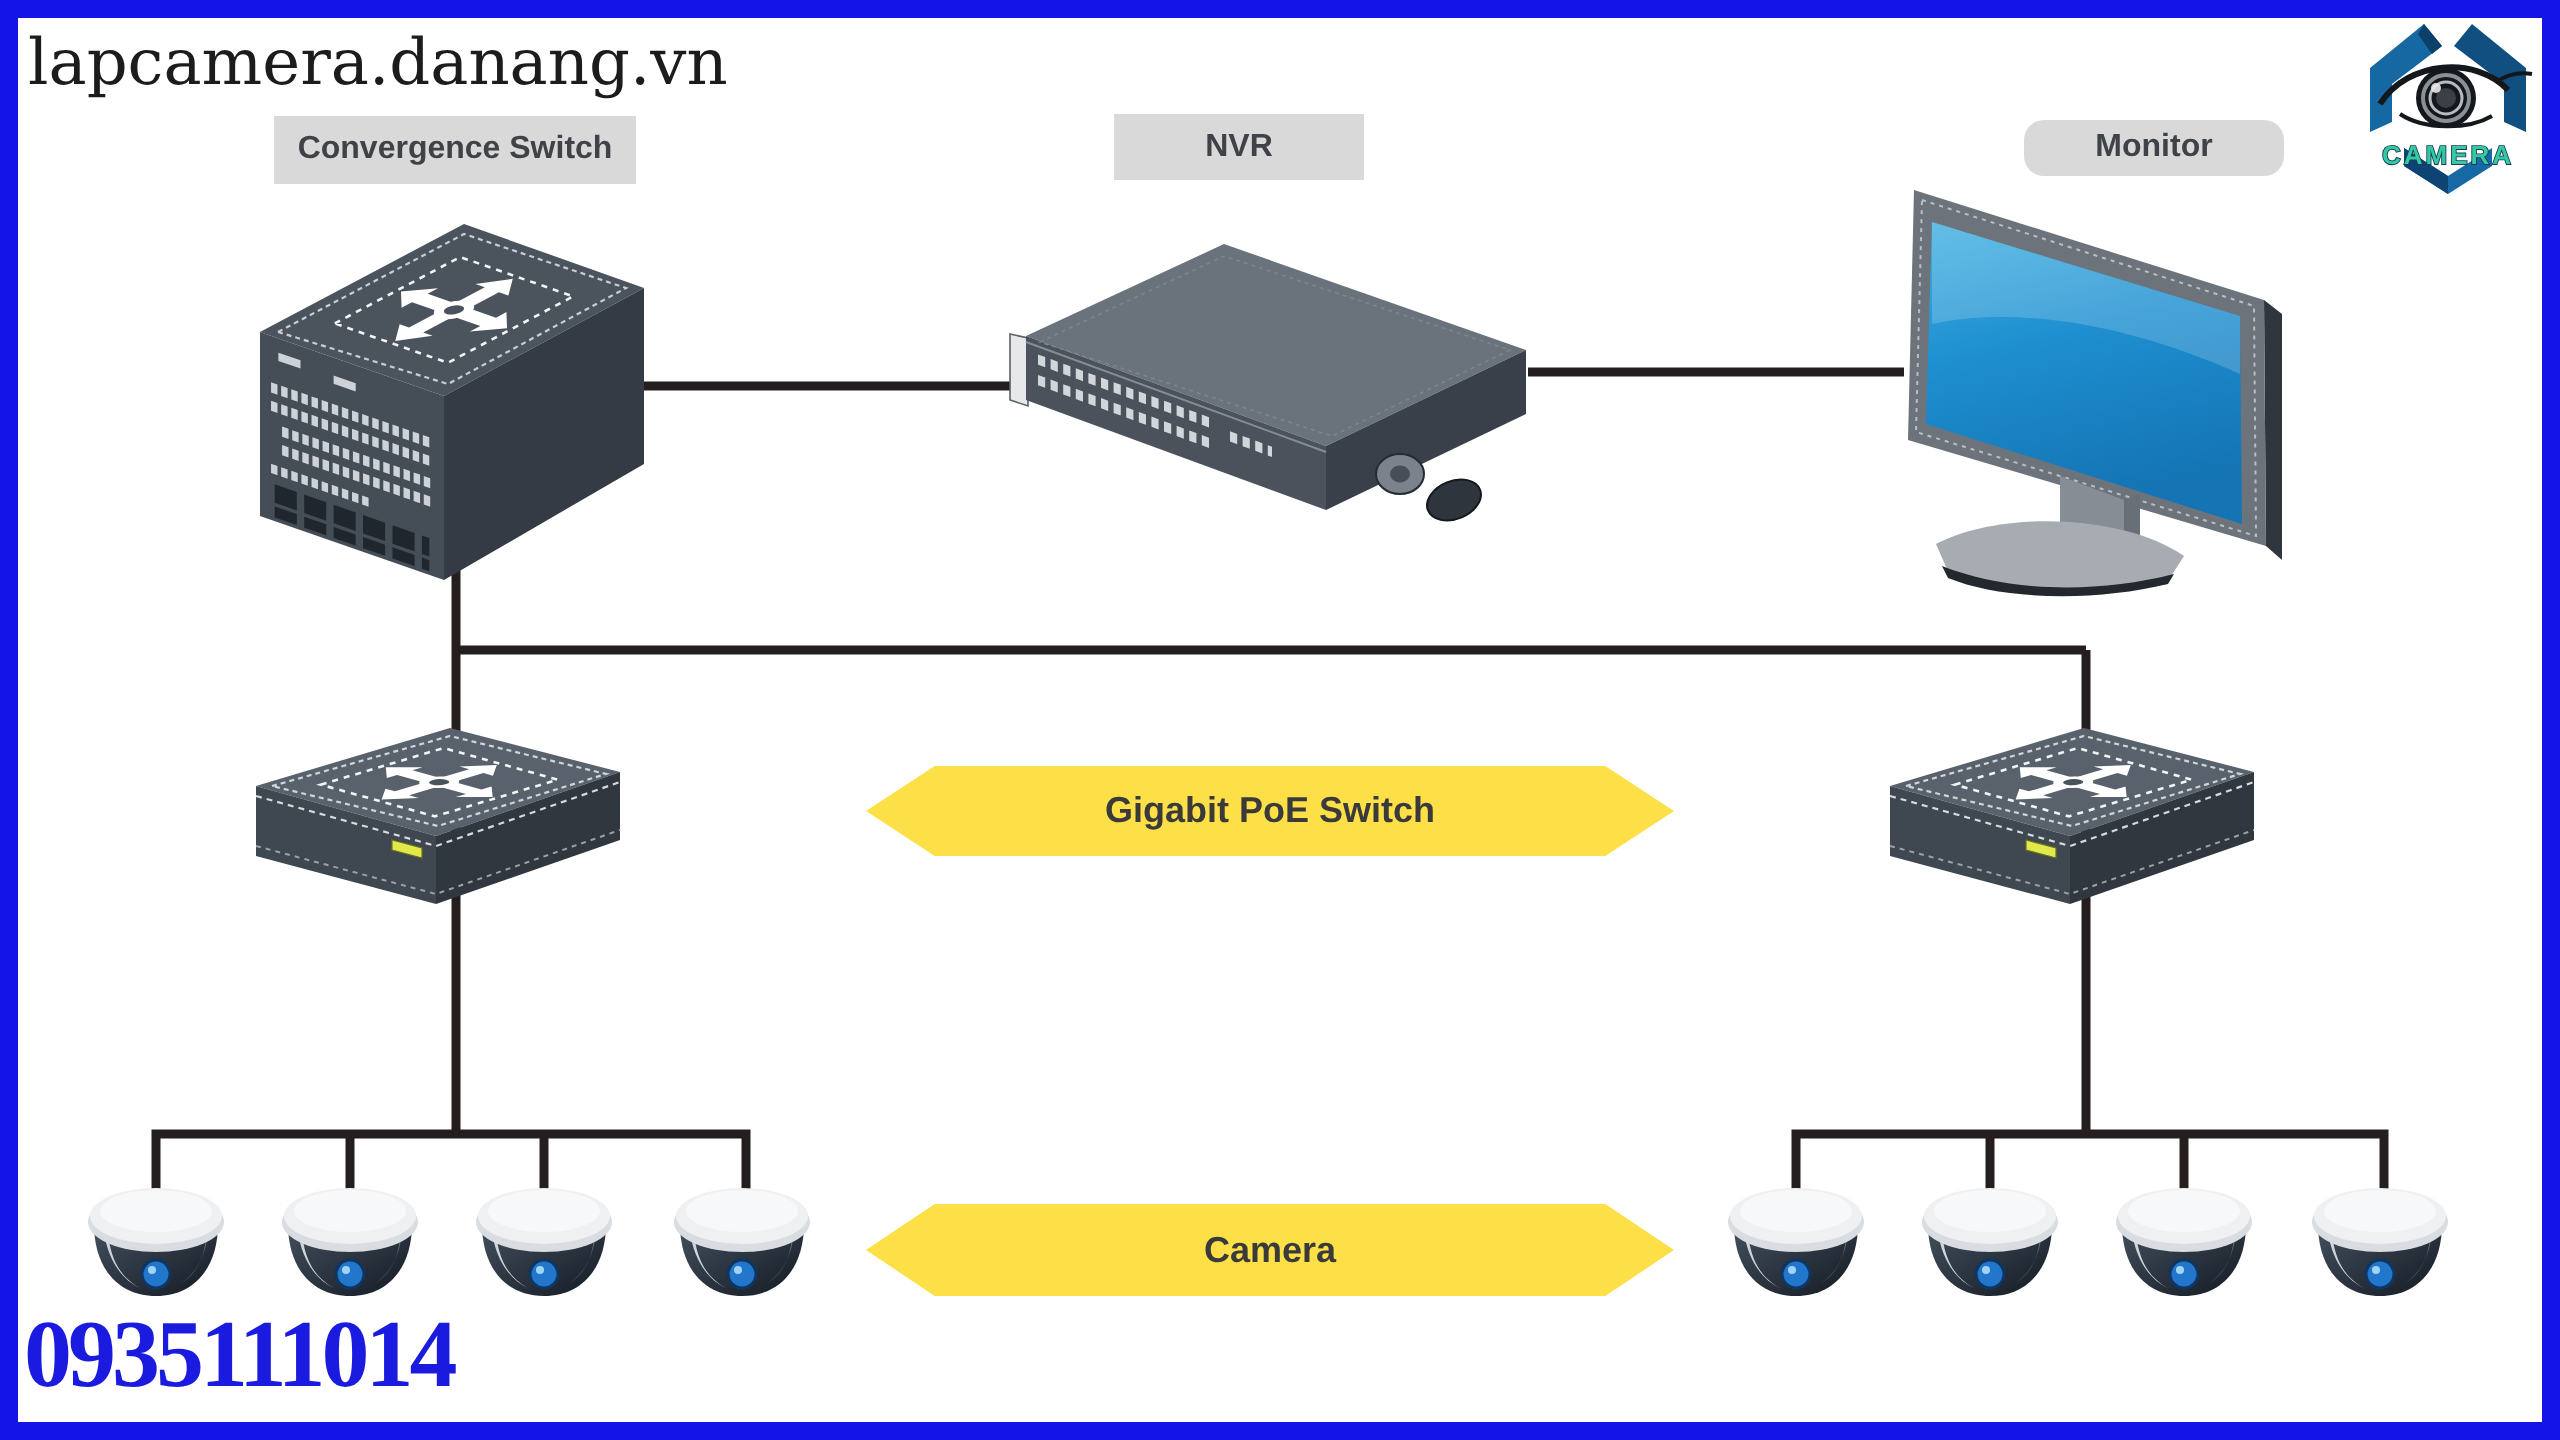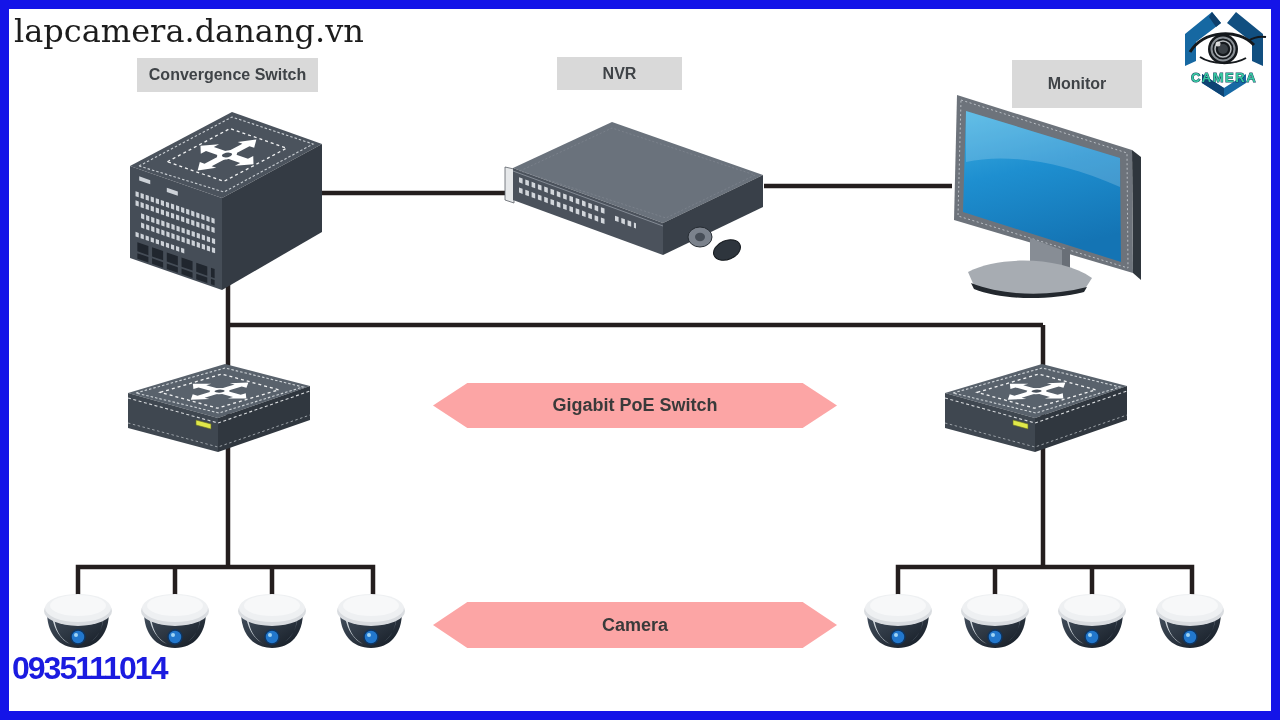--- a/index.html
+++ b/index.html
@@ -7,29 +7,29 @@
   .stage{position:absolute;inset:0;width:1280px;height:720px;}
   .border-overlay{position:absolute;inset:0;border:9px solid #1414e8;
     box-sizing:border-box;pointer-events:none;z-index:50;}
   svg.diagram{position:absolute;left:0;top:0;z-index:1;}
   .site-title{position:absolute;left:14px;top:12px;z-index:10;
     font-family:"DejaVu Serif","Liberation Serif",serif;font-size:32px;color:#1c1c1c;}
   .dev-label{position:absolute;z-index:10;background:#d9d9d9;color:#3f4347;
     font-size:16px;font-weight:bold;display:flex;align-items:center;justify-content:center;}
   #lbl-conv{left:137px;top:58px;width:181px;height:34px;}
   #lbl-nvr{left:557px;top:57px;width:125px;height:33px;}
-  #lbl-mon{left:1012px;top:60px;width:130px;height:48px;}
-  .banner{position:absolute;z-index:10;background:#fca5a5;color:#3a3a3a;
+  #lbl-mon{left:1012px;top:60px;width:130px;height:28px;border-radius:10px;}
+  .banner{position:absolute;z-index:10;background:#fde047;color:#3a3a3a;
     font-size:18px;font-weight:bold;display:flex;align-items:center;justify-content:center;
     clip-path:polygon(0 50%,8.5% 0,91.5% 0,100% 50%,91.5% 100%,8.5% 100%);}
   #banner-poe{left:433px;top:383px;width:404px;height:45px;}
   #banner-cam{left:433px;top:602px;width:404px;height:46px;}
   .phone{position:absolute;left:12px;top:650px;z-index:10;
-    font-family:Liberation Sans, sans-serif;
-    font-size:32px;font-weight:bold;color:#1b1be0;letter-spacing:-2px;}
+    font-family:Liberation Serif, serif;
+    font-size:48px;font-weight:bold;color:#1b1be0;letter-spacing:-2px;}
 </style>
 </head>
 <body>
 
 <div class="stage">
 
   <svg class="diagram" width="1280" height="720" viewBox="0 0 1280 720">
     <defs>
       <linearGradient id="screenGrad" x1="0" y1="0" x2="0.25" y2="1">
         <stop offset="0" stop-color="#41b1e2"></stop>

